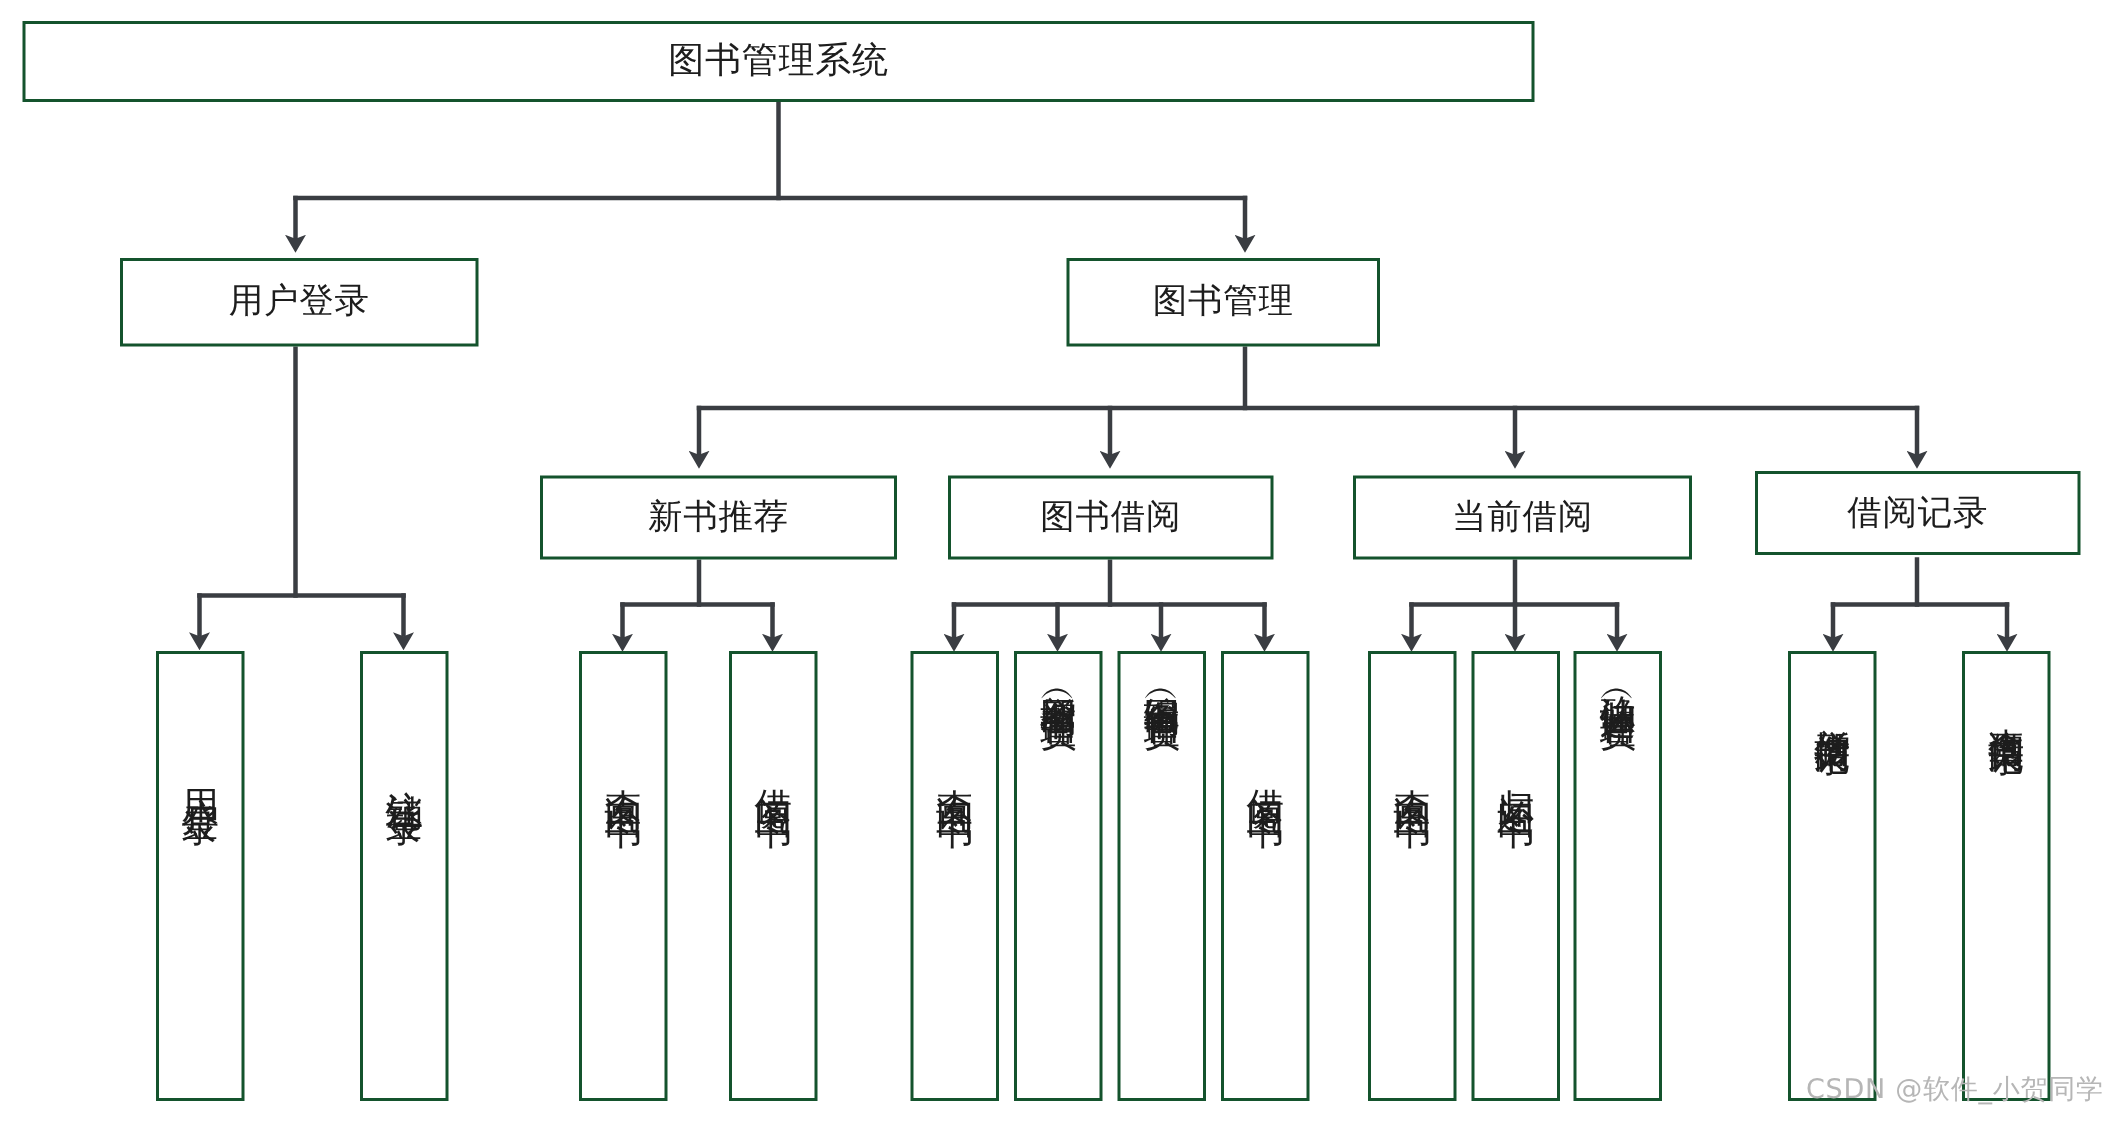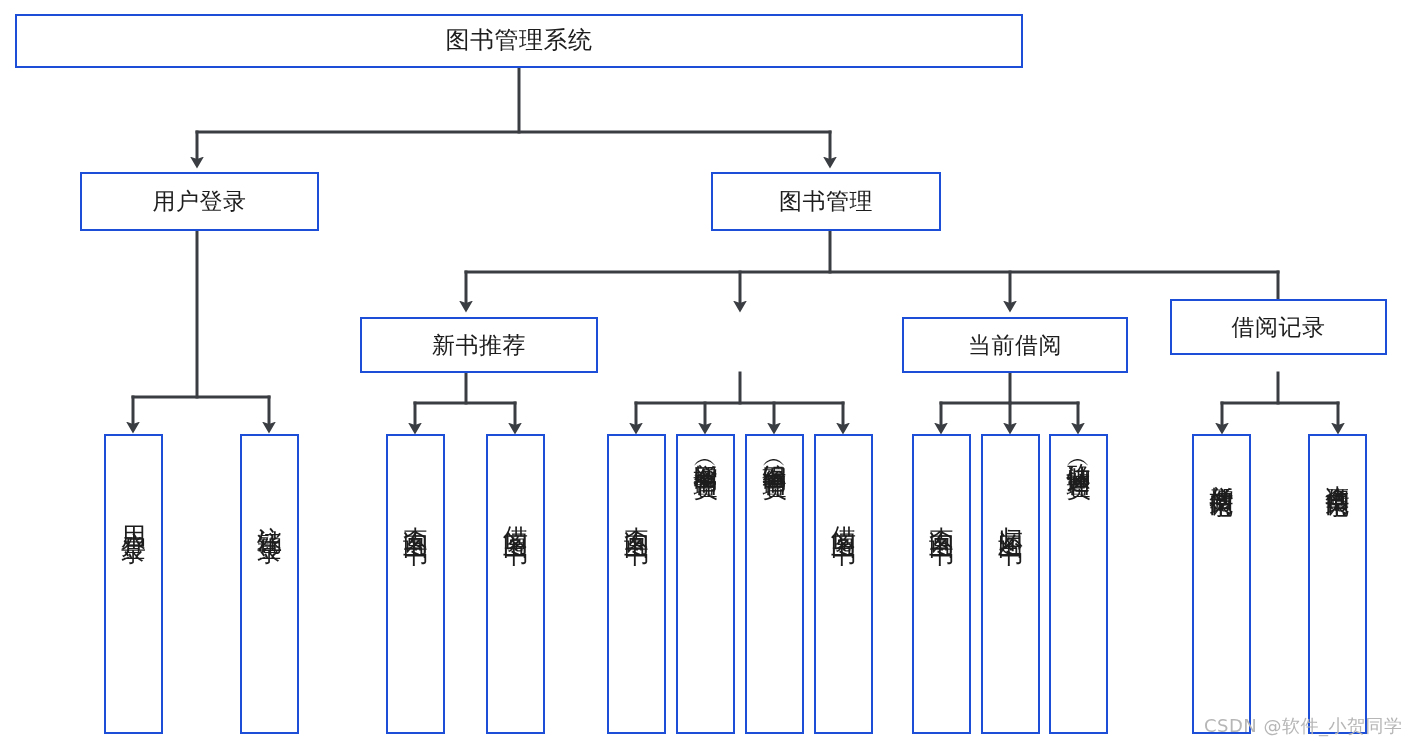--- a/index.html
+++ b/index.html
@@ -23,21 +23,21 @@
     left: 0;
     top: 0;
     width: 1405px;
     height: 747px;
     pointer-events: none;
   }
   .node {
     position: absolute;
     box-sizing: border-box;
     background: #ffffff;
-    border: 2px solid #1d4ed8;
+    border: 2px solid #14532d;
     display: flex;
     align-items: center;
     justify-content: center;
     color: #1d1d1d;
   }
   .node .lbl {
     display: block;
     text-align: center;
     line-height: 1.08;
   }
@@ -136,34 +136,37 @@
   </svg>
 
   <div class="node h root" style="left:15px; top:14px; width:1008px; height:54px;">
     <span class="lbl">图书管理系统</span>
   </div>
 
   <div class="node h" style="left:80px; top:172px; width:239px; height:59px;">
     <span class="lbl">用户登录</span>
   </div>
 
-  <div class="node h" style="left:711px; top:172px; width:230px; height:59px;">
+  <div class="node h" style="left:711px; top:172px; width:209px; height:59px;">
     <span class="lbl">图书管理</span>
   </div>
 
   <div class="node h" style="left:360px; top:317px; width:238px; height:56px;">
     <span class="lbl">新书推荐</span>
   </div>
 
+  <div class="node h" style="left:632px; top:317px; width:217px; height:56px;">
+    <span class="lbl">图书借阅</span>
+  </div>
 
   <div class="node h" style="left:902px; top:317px; width:226px; height:56px;align-items:center;">
     <span class="lbl">当前借阅</span>
   </div>
 
-  <div class="node h" style="left:1170px; top:299px; width:217px; height:56px;">
+  <div class="node h" style="left:1170px; top:314px; width:217px; height:56px;">
     <span class="lbl">借阅记录</span>
   </div>
 
   <div class="node v lead" style="left:104px; top:434px; width:59px; height:300px; padding-top:70px;">
     <span class="lbl">用户登录</span>
   </div>
 
   <div class="node v lead" style="left:240px; top:434px; width:59px; height:300px; padding-top:70px;">
     <span class="lbl">注销登录</span>
   </div>

